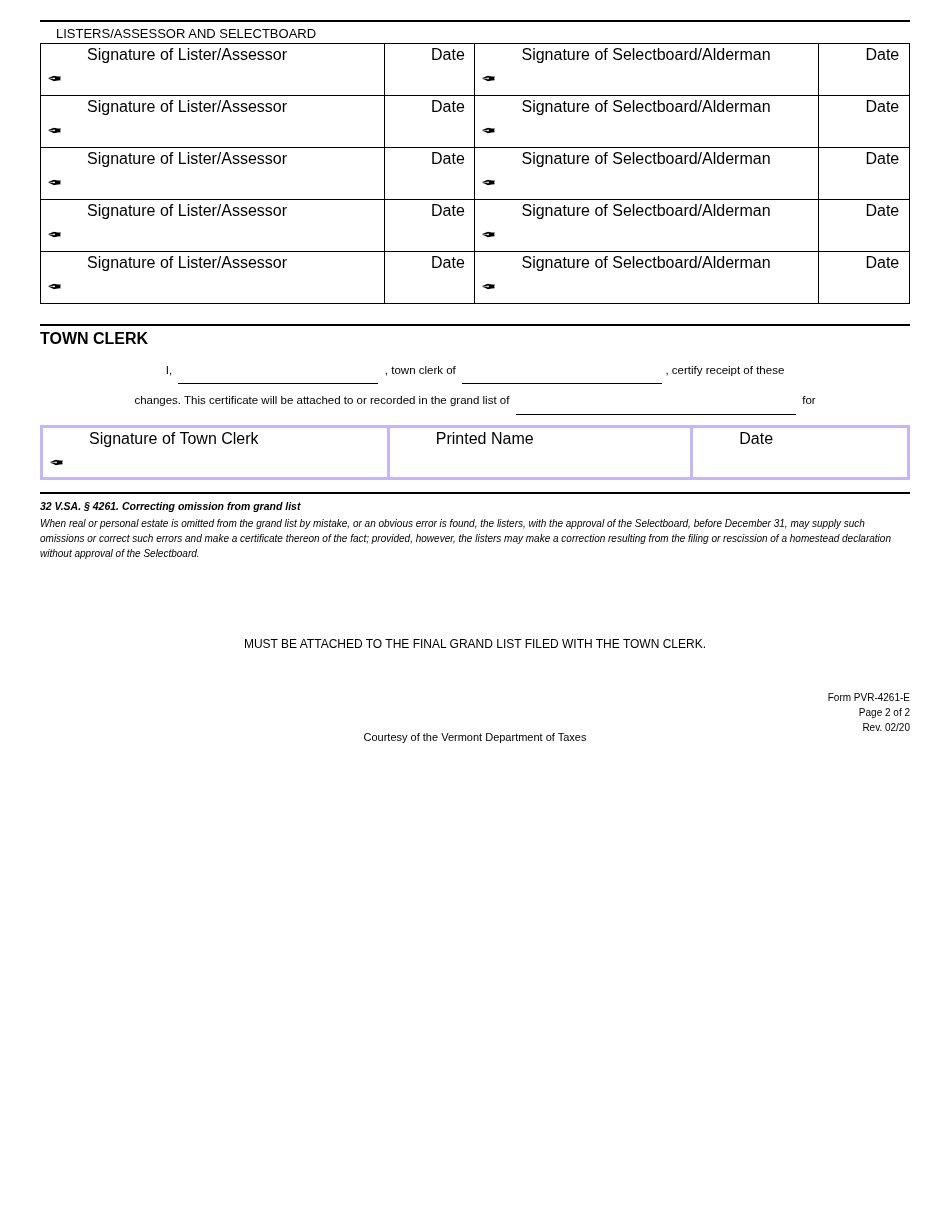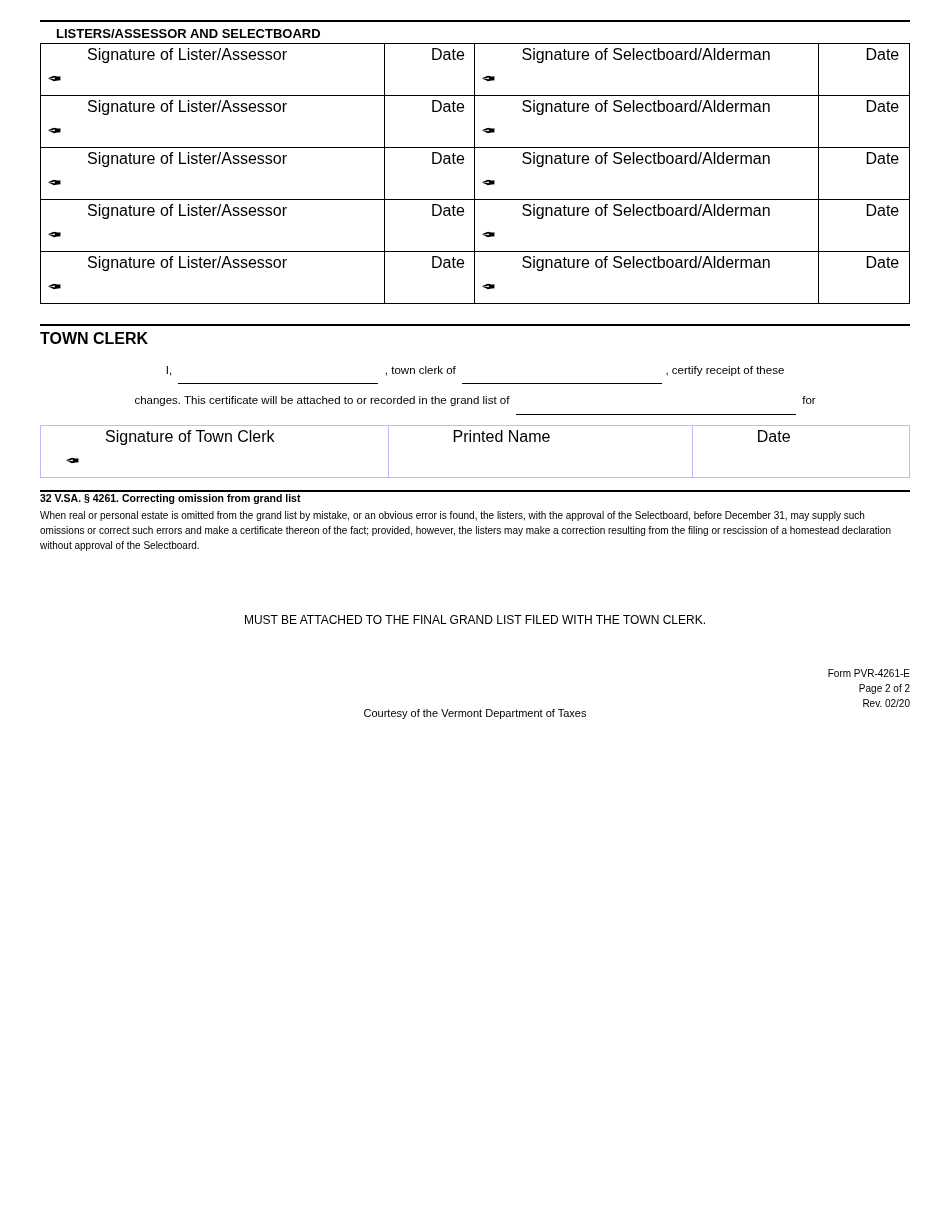--- a/index.html
+++ b/index.html
@@ -12,21 +12,21 @@
       min-height: 1230px;
       padding: 20px 40px 20px 40px;
     }
 
     
     .section-listers {
       border-top: 2px solid #000;
       margin-bottom: 20px;
     }
     .section-title {
-      font-weight: bold;
+      font-weight: normal;
       font-size: 13px;
       padding: 4px 0 2px 16px;
       text-transform: uppercase;
     }
     .sig-table {
       width: 100%;
       border-collapse: collapse;
       border: 1px solid #000;
     }
     .sig-table td {
@@ -81,46 +81,48 @@
       border-bottom: 1px solid #000;
       min-width: 120px;
     }
     .tc-sig-table {
       width: 100%;
       border-collapse: collapse;
       border: 1px solid #000;
       margin-top: 10px;
     }
     .tc-sig-table td {
-      border: 1px solid #c4b5fd;
-      padding: 2px 24px;
+      border: 3px solid #c4b5fd;
+      padding: 2px 6px;
       vertical-align: top;
       height: 52px;
     }
 
     
     .legal-section {
       border-top: 2px solid #000;
       margin-top: 10px;
+      padding-top: 6px;
+      font-style: italic;
     }
     .legal-title {
       font-weight: bold;
       font-size: 10.5px;
       margin-bottom: 4px;
     }
     .legal-text {
       font-size: 10px;
       line-height: 1.5;
     }
 
     
     .must-attached {
       text-align: center;
       font-size: 12px;
-      margin-top: 60px;
+      margin-top: 76px;
       margin-bottom: 80px;
     }
 
     
     .footer-center {
       text-align: center;
       font-size: 11px;
       position: relative;
       margin-top: 40px;
     }

